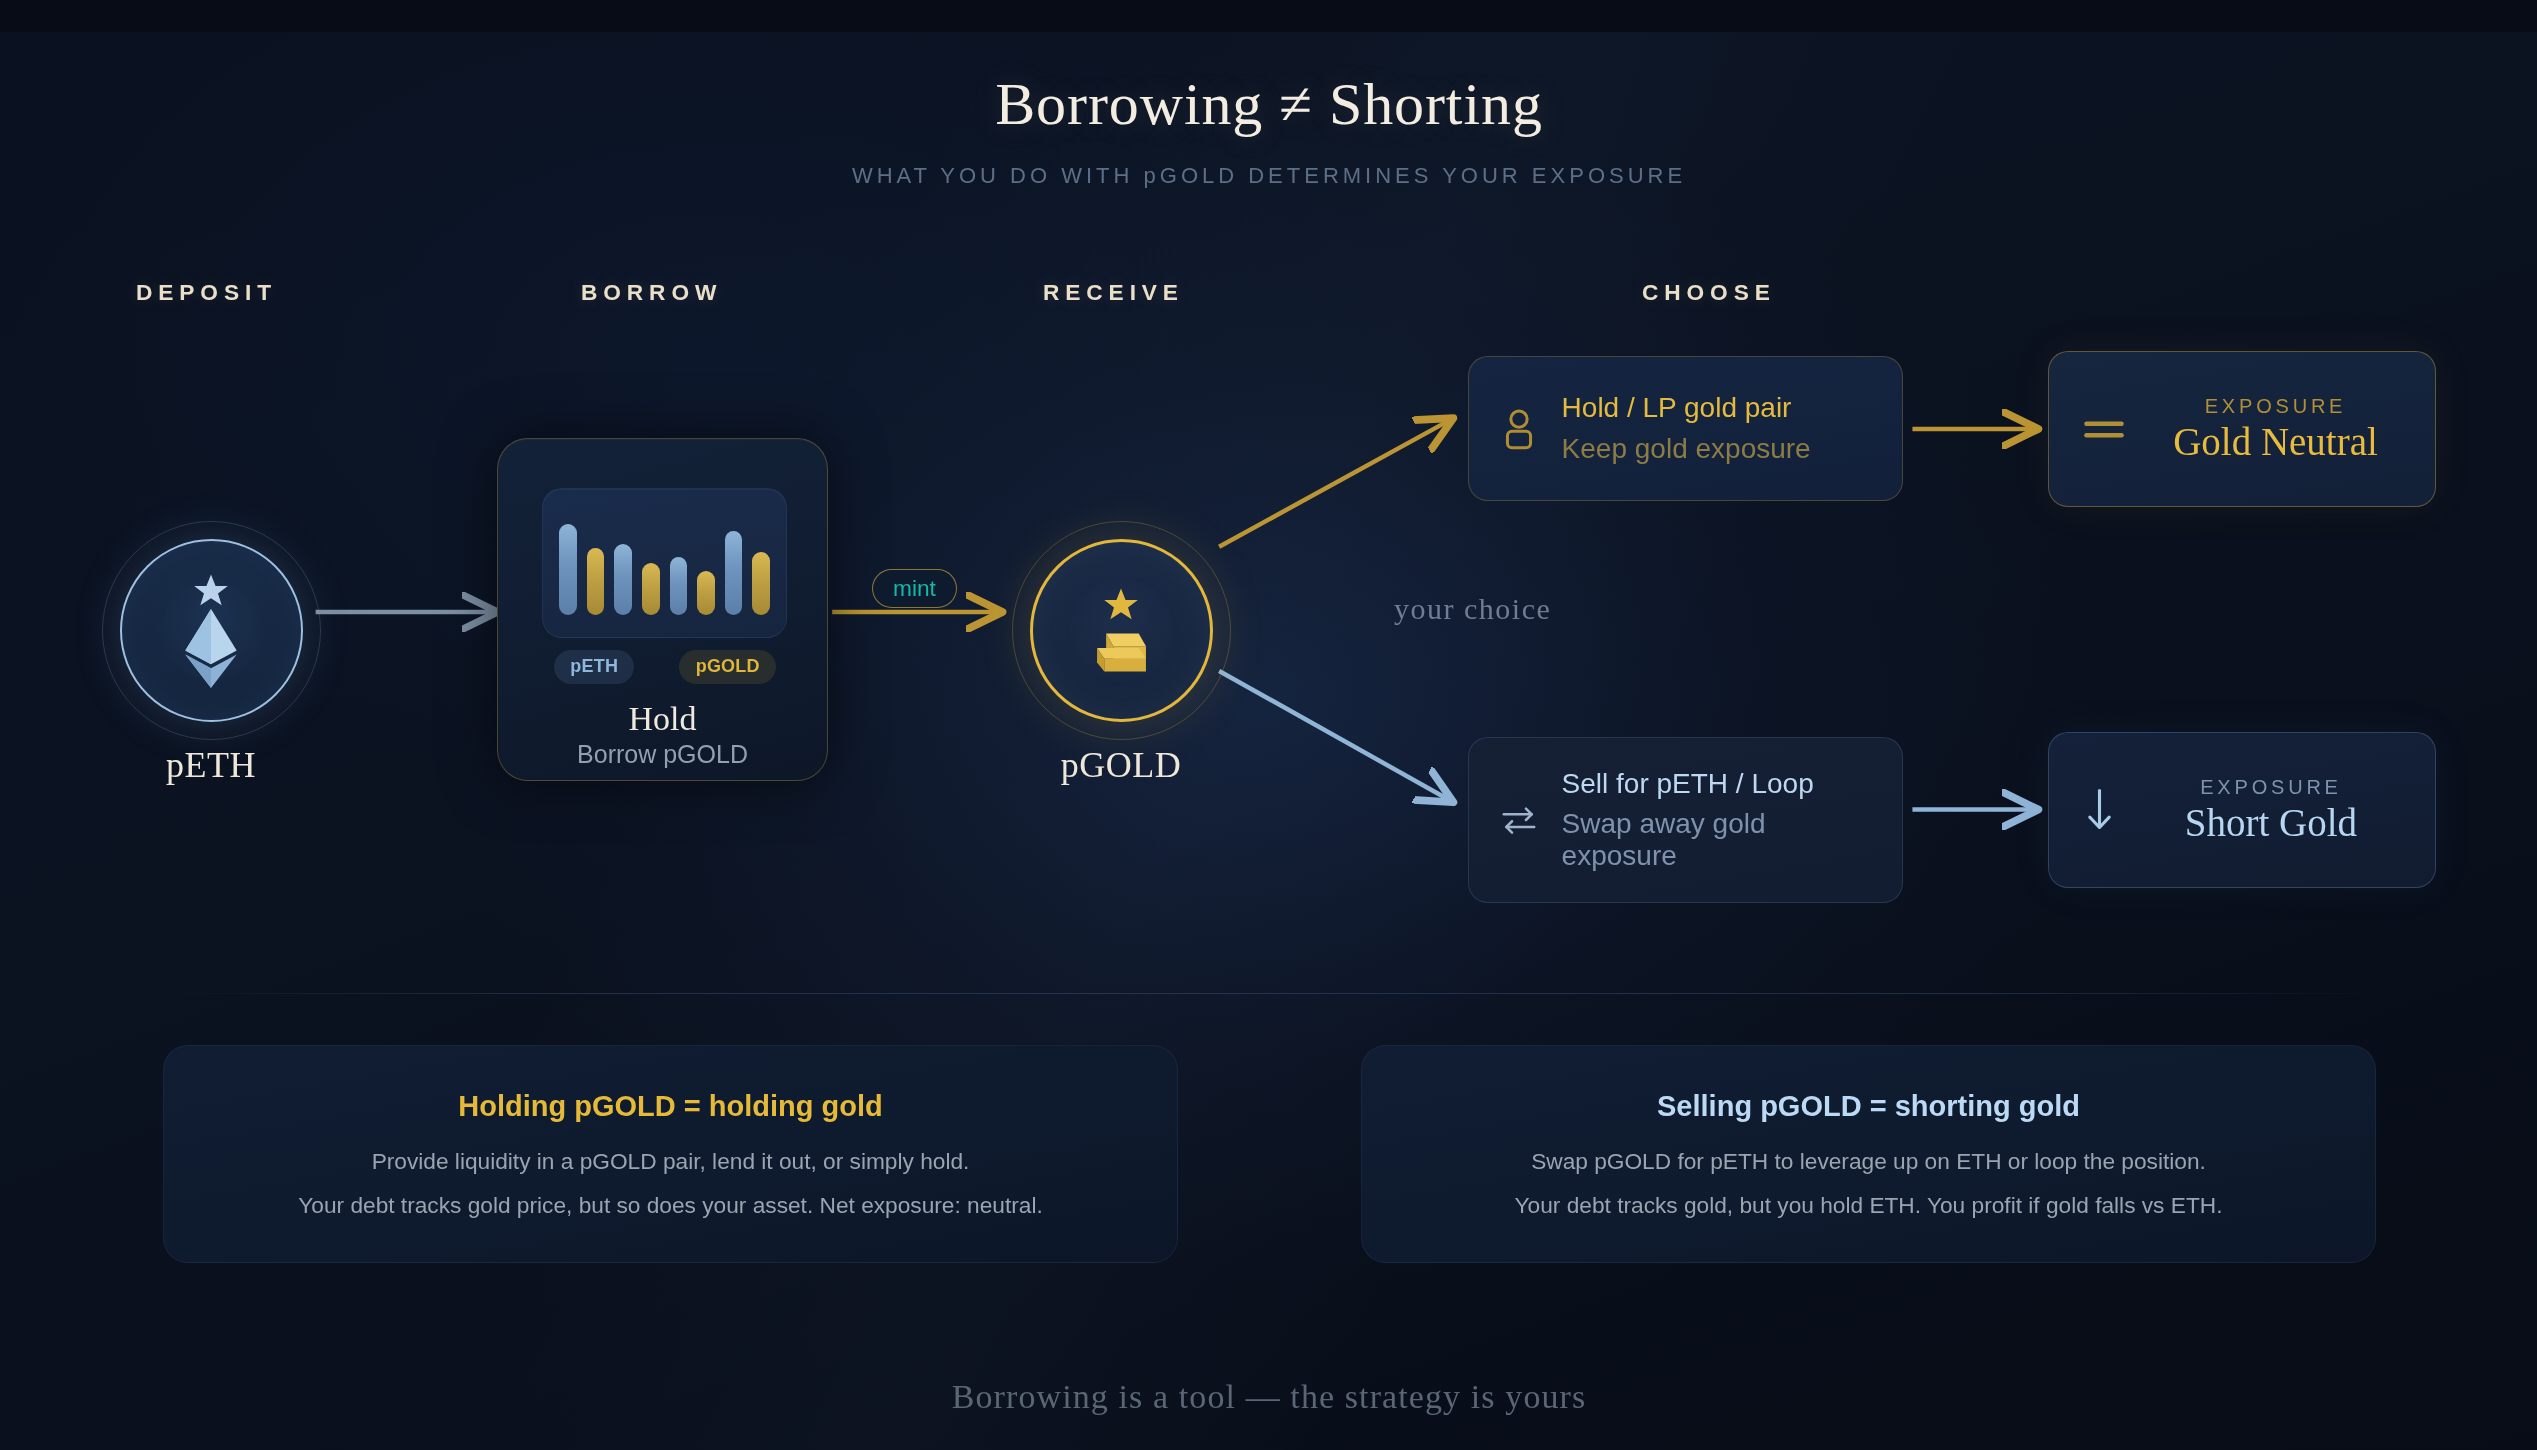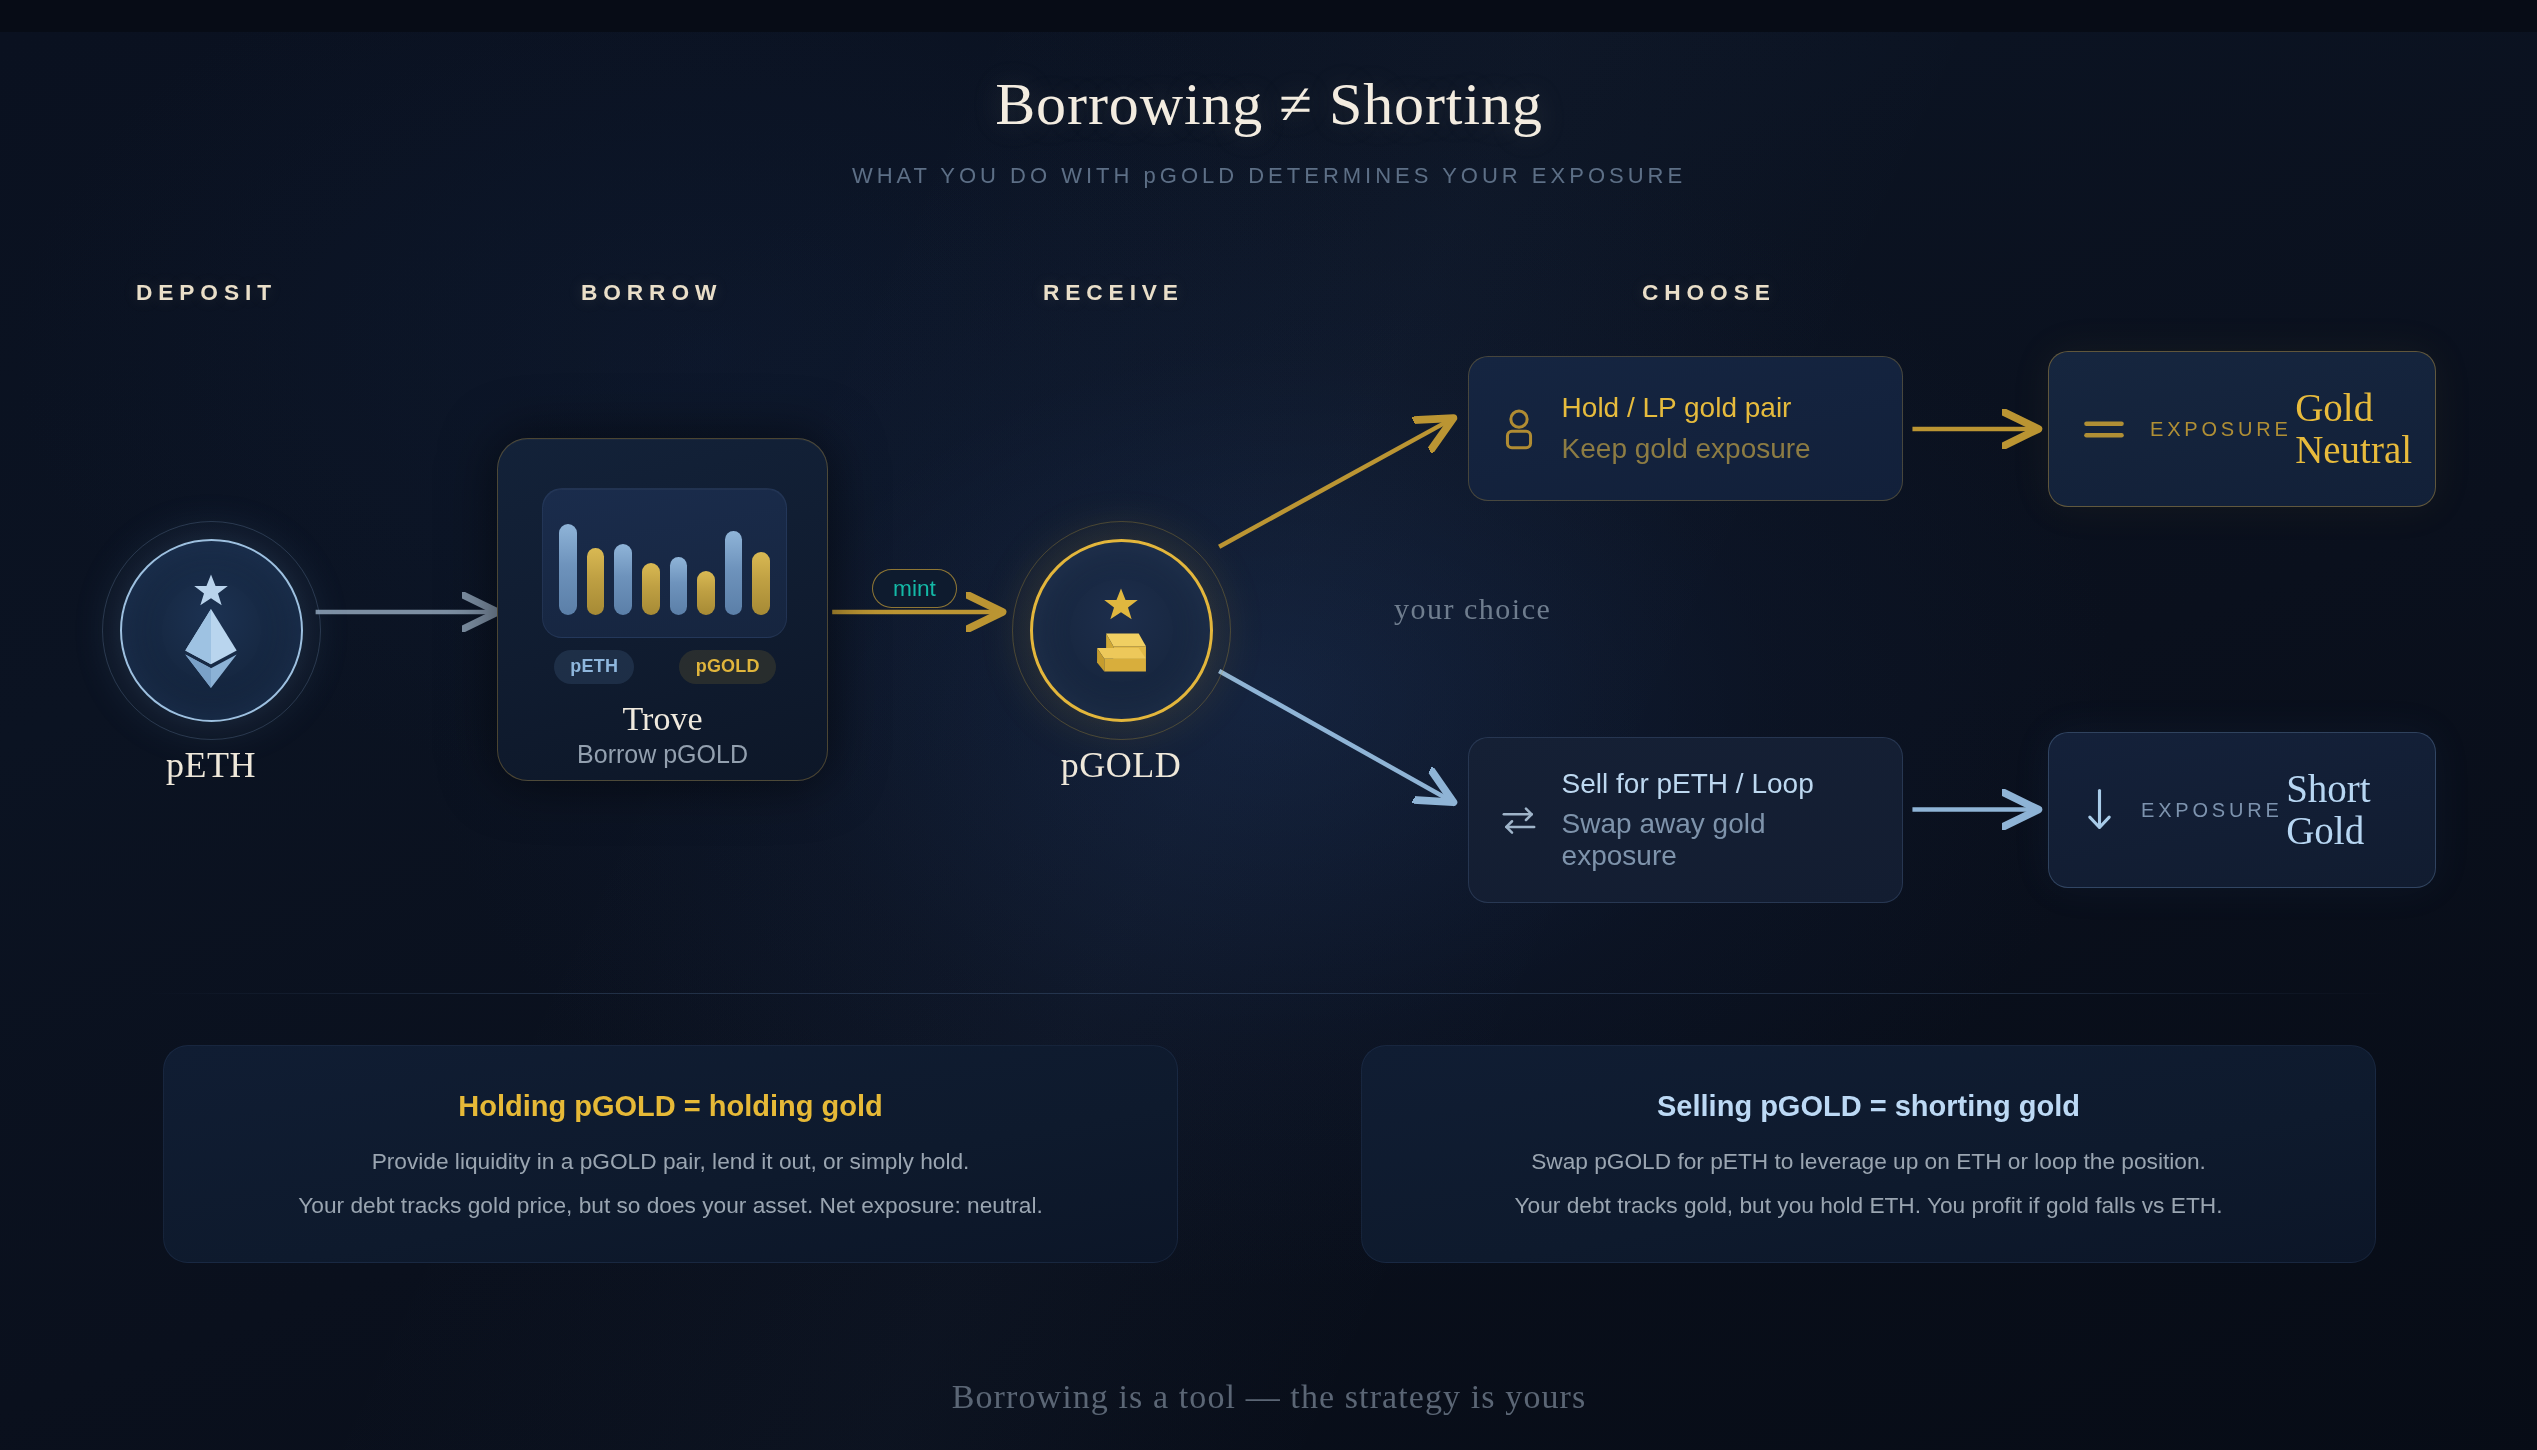--- a/index.html
+++ b/index.html
@@ -150,21 +150,21 @@
   .exposure.gold {
     background:linear-gradient(170deg,#16263f 0%, #122038 100%);
     border:0.9px solid rgba(160,132,62,0.55);
     box-shadow:0 0 42px rgba(170,135,50,0.08);
   }
   .exposure.blue {
     background:linear-gradient(170deg,#14213a 0%, #111c30 100%);
     border:0.9px solid rgba(120,155,200,0.30);
     box-shadow:0 0 42px rgba(90,130,190,0.07);
   }
-  .exp-text { display:flex; flex-direction:row; align-items:center; gap:3.6px; flex:1; }
+  .exp-text { display:flex; flex-direction:column; align-items:center; gap:3.6px; flex:1; }
   .exp-kicker { font-size:20px; letter-spacing:3.8px; font-weight:400; }
   .exp-kicker.gold { color:#b08f35; }
   .exp-kicker.blue { color:#7d93ae; }
   .exp-value { font-family:"Liberation Serif", serif; font-size:39px; line-height:1.08; }
   .exp-value.gold { color:#e8bb3c; }
   .exp-value.blue { color:#b7d6f2; }
 
   
   .your-choice {
     position:absolute;
@@ -273,21 +273,21 @@
       <div class="bar gold" style="height:52px;"></div>
       <div class="bar blue" style="height:58px;"></div>
       <div class="bar gold" style="height:44px;"></div>
       <div class="bar blue" style="height:84px;"></div>
       <div class="bar gold" style="height:63px;"></div>
     </div>
     <div class="chip-row" style="left:56px; top:211px; width:222px;">
       <span class="chip peth">pETH</span>
       <span class="chip pgold">pGOLD</span>
     </div>
-    <div class="trove-title" style="top:261px;">Trove</div>
+    <div class="trove-title" style="top:261px;">Hold</div>
     <div class="trove-sub" style="top:301px;">Borrow pGOLD</div>
   </div>
 
   <div class="mint-pill" style="left:872px; top:537px;">mint</div>
 
   <div class="token-node" style="left:1017px; top:494px; width:208px; height:208px;">
     <div class="token-ring-outer" style="left:-5.4px; top:-5.4px; width:219px; height:219px; border:0.9px solid rgba(190,155,55,0.30);"></div>
     <div class="token-circle" style="left:12.7px; top:12.7px; width:183px; height:183px;
                 background:radial-gradient(circle at 50% 42%, #1d2e4c 0%, #16253d 62%, #101d30 100%);
                 border:3.6px solid #e3b63c; box-shadow:0 0 53px rgba(225,180,60,0.20), inset 0 0 36px rgba(90,120,170,0.20);">

